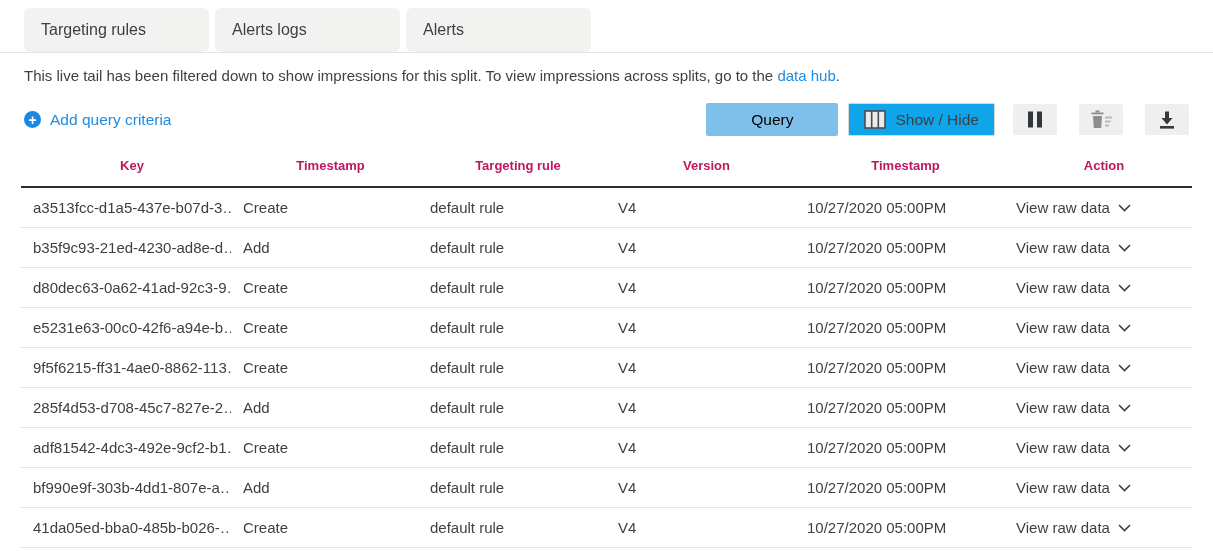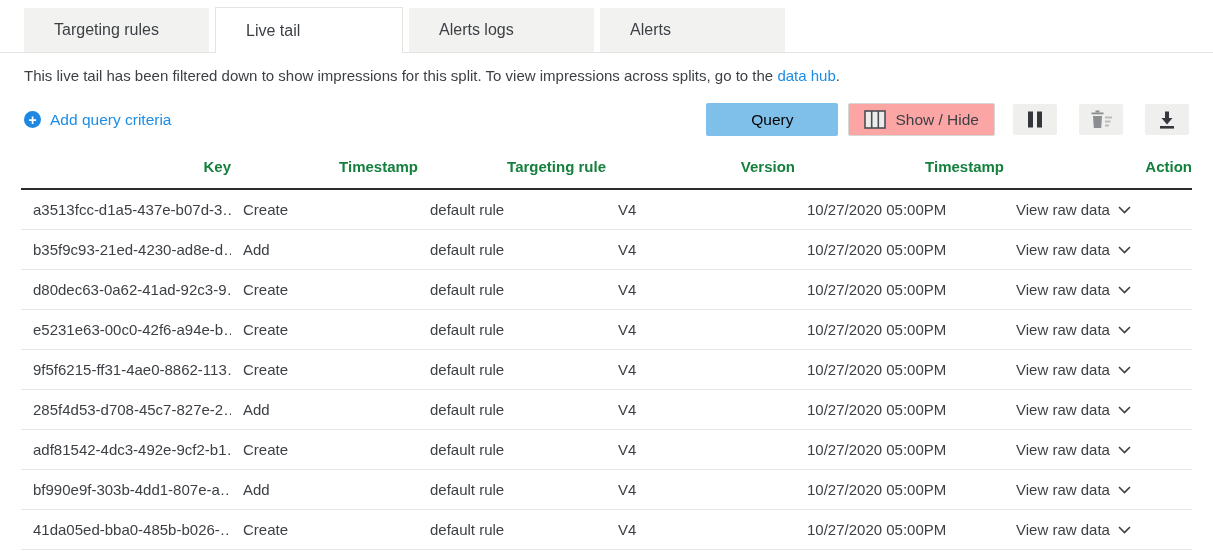--- a/index.html
+++ b/index.html
@@ -13,26 +13,27 @@
 
   
   .tabbar {
     display:flex; align-items:flex-end;
     height:53px; padding-left:24px;
     border-bottom:1px solid #e3e3e1;
   }
   .tab {
     width:185px; height:44px;
     display:flex; align-items:center;
-    padding-left:30px;
+    padding-left:17px;
     background:#f2f2f0;
     margin-right:6px;
     font-size:16px;
     cursor:pointer;
     white-space:nowrap;
+    border-radius:6px;
   }
   .tab.active {
     background:#ffffff;
     border:1px solid #e3e3e1;
     border-bottom:none;
     height:46px;
     margin-bottom:-1px;
     width:188px;
     position:relative; z-index:2;
   }
@@ -59,61 +60,60 @@
   .toolbar-right { display:flex; align-items:center; }
   button { font-family:inherit; cursor:pointer; }
   .btn-query {
     width:132px; height:33px;
     background:#7fc0ea; color:#000000;
     border:none; border-radius:2px;
     font-size:15.5px;
   }
   .btn-showhide {
     margin-left:10px; height:33px; padding:0 15px;
-    background:#fca5a5; border:1px solid #d6d6d4; border-radius:2px;
+    background:#0ea5e9; border:1px solid #d6d6d4; border-radius:2px;
     display:flex; align-items:center; gap:9px;
     font-size:15.5px; color:#3c3f44;
   }
   .icon-btn {
     width:44px; height:31px;
     background:#efefed; border:none; border-radius:2px;
     display:flex; align-items:center; justify-content:center;
   }
   .icon-btn.first { margin-left:18px; }
   .icon-btn + .icon-btn { margin-left:22px; }
 
   
   .table-wrap { margin:13px 21px 0 21px; }
   table { width:100%; border-collapse:collapse; table-layout:fixed; }
   col.c-key { width:210px; } col.c-treat { width:187px; }
   col.c-rule { width:188px; } col.c-ver { width:189px; }
   col.c-time { width:209px; }
   th {
-    text-align:right; font-size:15px; font-weight:bold; color:#15803d;
+    text-align:center; font-size:13px; font-weight:bold; color:#be185d;
     padding:9px 0 13px 12px;
     border-bottom:2px solid #2c2c2c;
     white-space:nowrap;
   }
   td {
     height:40px; padding:0 0 0 12px;
     border-bottom:1px solid #e6e6e4;
     font-size:15px; color:#3c3f44;
     white-space:nowrap; overflow:hidden;margin-top:44px;
   }
   .action-link {
     display:inline-flex; align-items:center; gap:8px; cursor:pointer;
   }
   .chev { margin-top:2px; }
 </style>
 </head>
 <body>
 
 <div class="tabbar">
     <div class="tab">Targeting rules</div>
-    <div class="tab active">Live tail</div>
     <div class="tab">Alerts logs</div>
     <div class="tab">Alerts</div>
   </div>
 
 <div class="info-line">
   <span>This live tail has been filtered down to show impressions for this split. To view impressions across splits, go to the </span><a>data hub</a><span>.</span>
 </div>
 
 <div class="toolbar">
   <div class="add-criteria">

